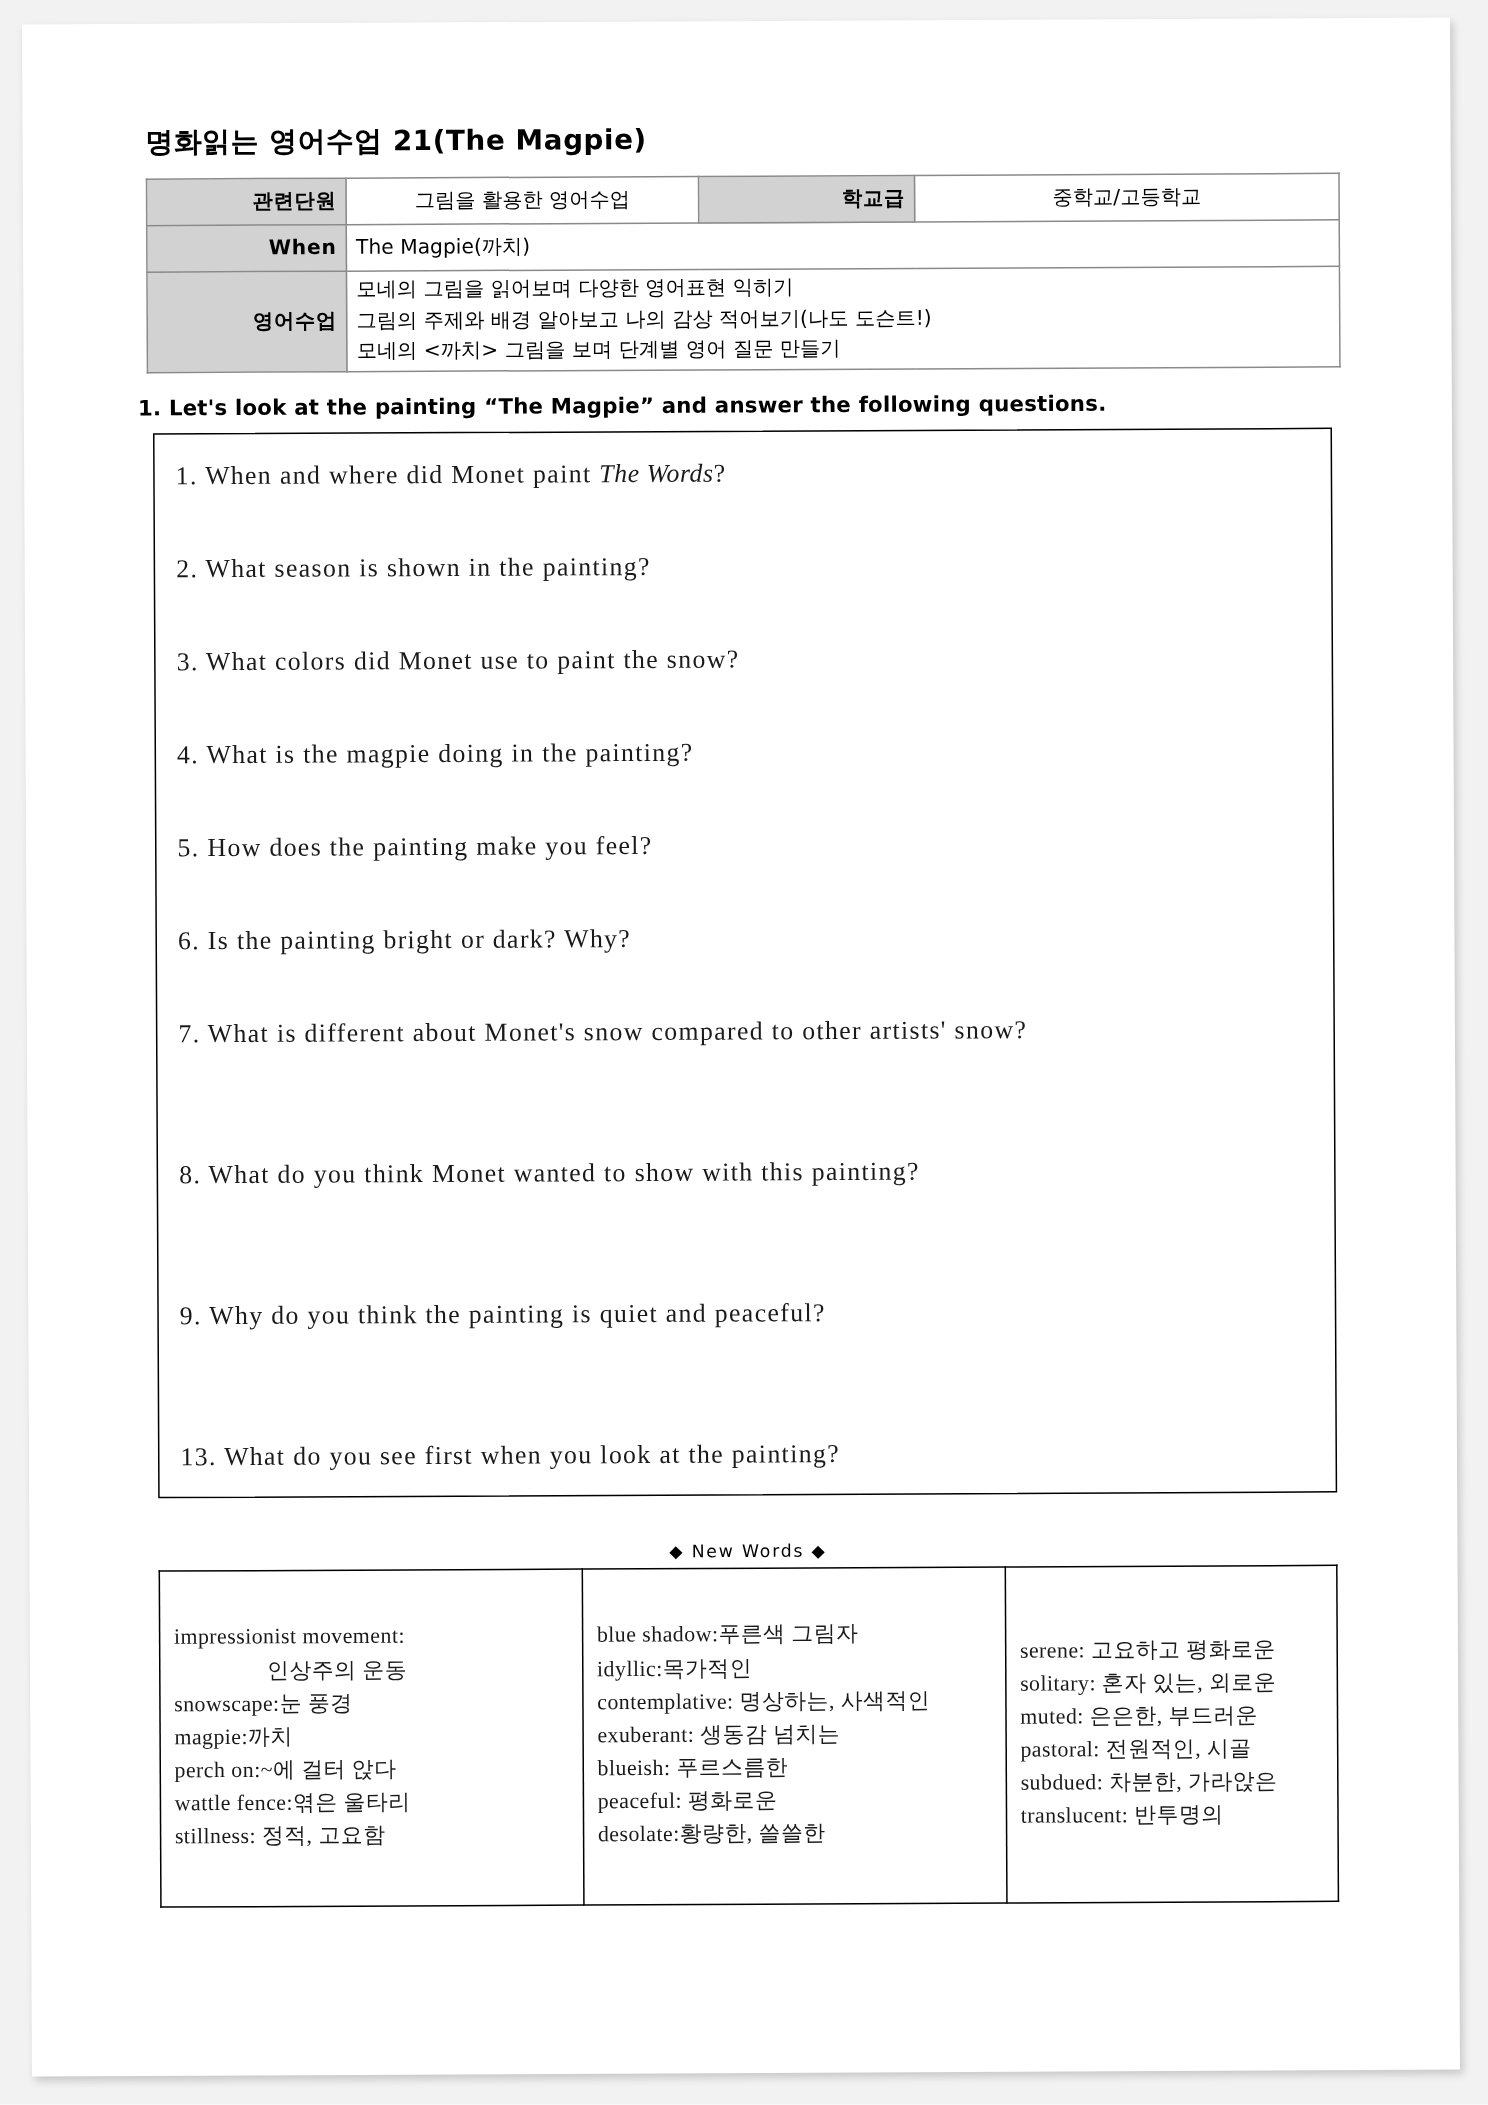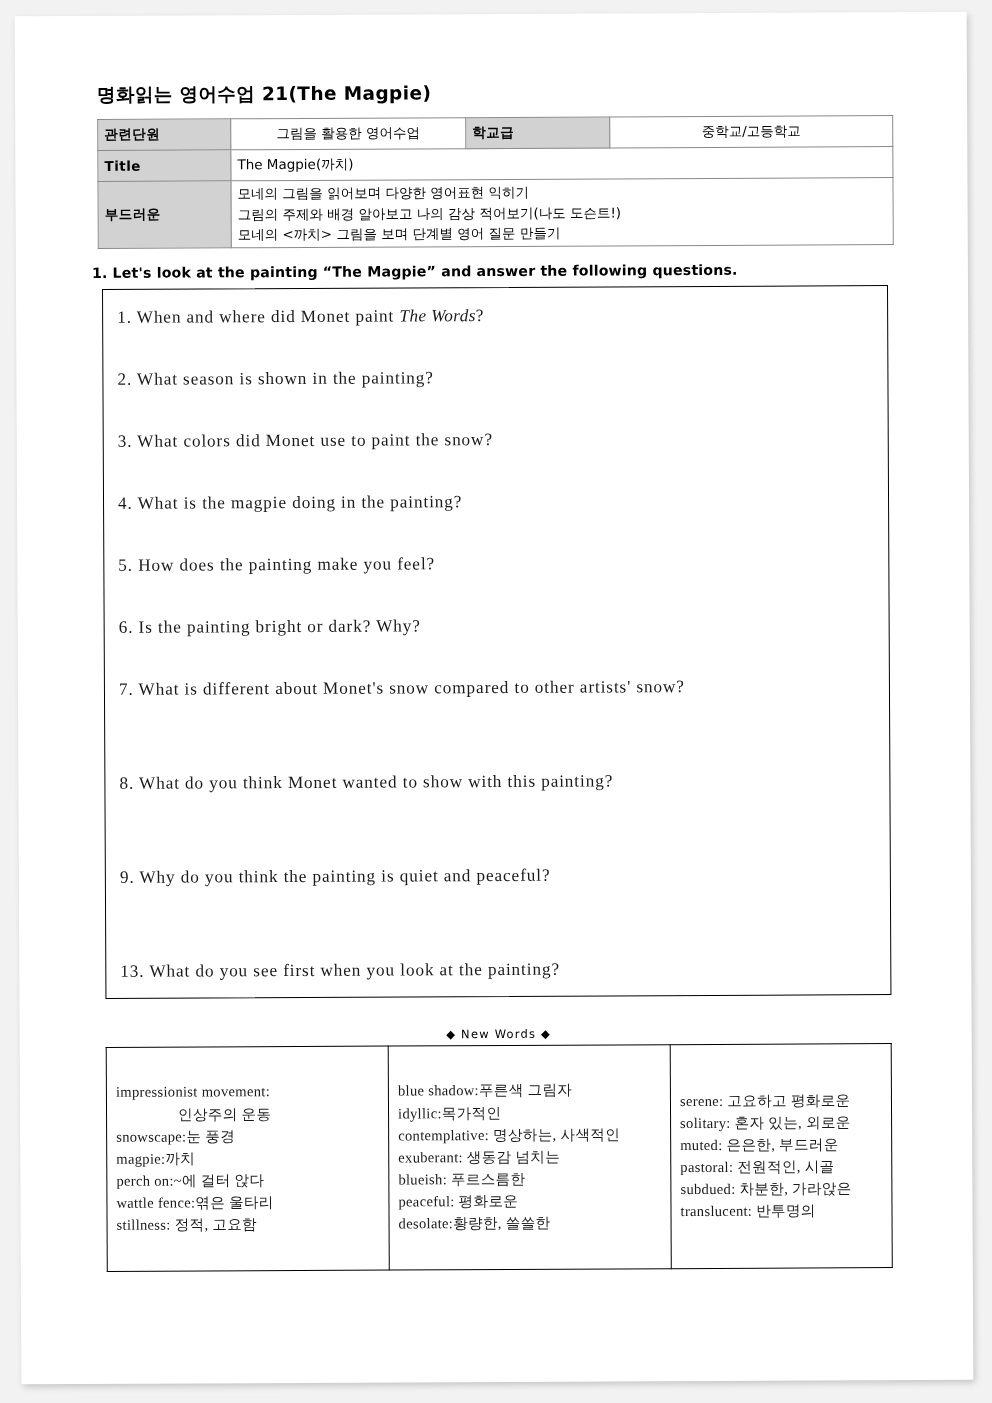--- a/index.html
+++ b/index.html
@@ -59,21 +59,21 @@
     padding: 2px 6px;
     font-family: "DejaVu Sans", sans-serif;
     font-size: 13.5px;
     color: #000;
     vertical-align: middle;
     height: 26px;
   }
   td.lbl {
     background: #d2d2d2;
     font-weight: bold;
-    text-align: left;
+    text-align: right;
     letter-spacing: 0.5px;
   }
   td.val-c { text-align: center; }
   td.val-l { text-align: left; font-size: 15px; }
   td.topic {
     text-align: left;
     font-size: 12.3px;
     line-height: 1.52;
     padding-top: 4px;
     padding-bottom: 4px;
@@ -154,25 +154,25 @@
 
       <table class="info">
         <tbody>
           <tr>
             <td class="lbl" style="width:120px">관련단원</td>
             <td class="val-c" style="width:222px">그림을 활용한 영어수업</td>
             <td class="lbl" style="width:131px">학교급</td>
             <td class="val-c">중학교/고등학교</td>
           </tr>
           <tr>
-            <td class="lbl">Title</td>
+            <td class="lbl">When</td>
             <td class="val-l" colspan="3">The Magpie(까치)</td>
           </tr>
           <tr>
-            <td class="lbl">부드러운</td>
+            <td class="lbl">영어수업</td>
             <td class="topic" colspan="3">
               <div>모네의 그림을 읽어보며 다양한 영어표현 익히기</div>
               <div>그림의 주제와 배경 알아보고 나의 감상 적어보기(나도 도슨트!)</div>
               <div>모네의 &lt;까치&gt; 그림을 보며 단계별 영어 질문 만들기</div>
             </td>
           </tr>
         </tbody>
       </table>
 
       <div class="instruction">1. Let's look at the painting “The Magpie” and answer the following questions.</div>

